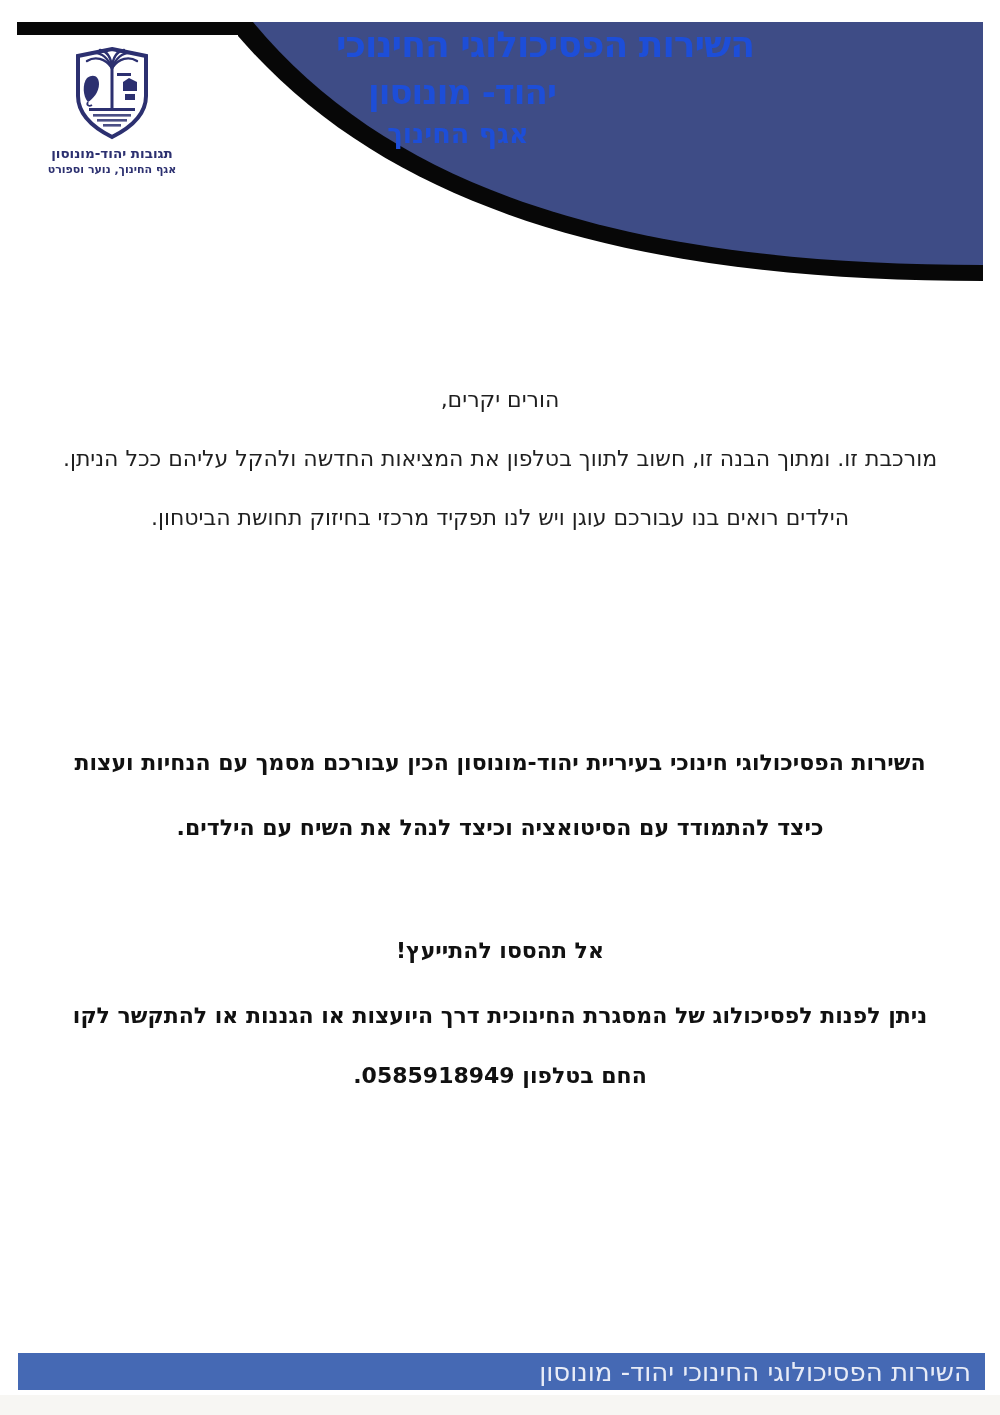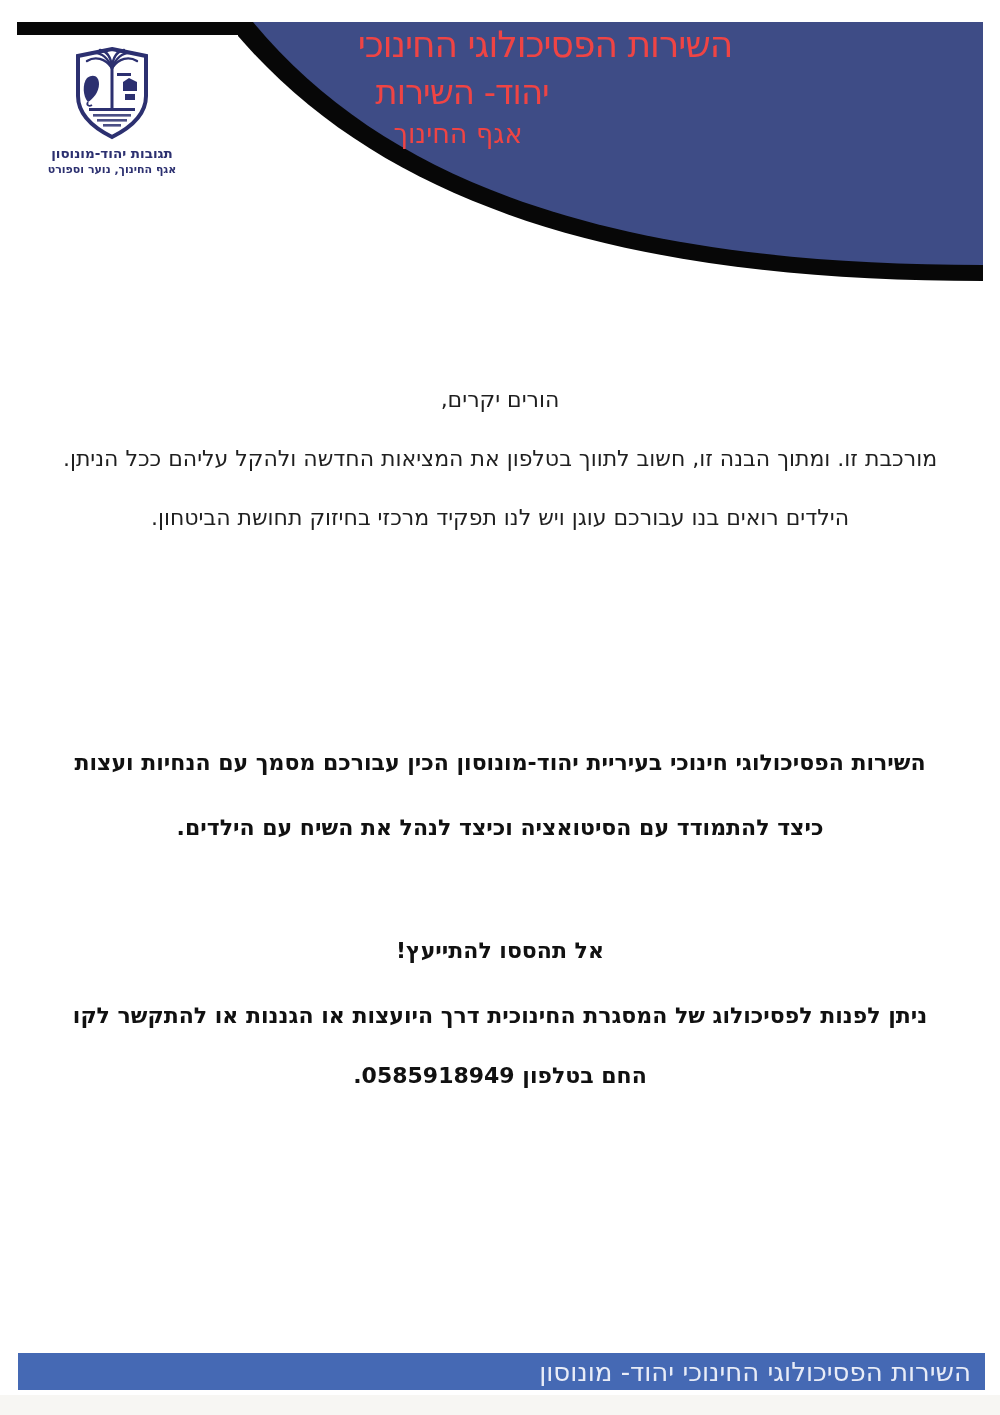--- a/index.html
+++ b/index.html
@@ -14,21 +14,21 @@
     position:relative;
     width:1000px;height:1415px;
     margin:0 auto;
     background:#ffffff;
     overflow:hidden;
     font-family:"DejaVu Sans","Liberation Sans",sans-serif;
     direction:rtl;
   }
   
   .header-svg{position:absolute;top:0;left:0;}
-  .title{position:absolute;left:50%;color:#ef4444;font-weight:normal;white-space:nowrap;}
+  .title{position:absolute;left:50%;color:#1d4ed8;font-weight:bold;white-space:nowrap;}
   .title-l1{top:24px;font-size:36px;letter-spacing:-1px;transform:translateX(calc(-50% + 45px));}
   .title-l2{top:72px;font-size:34px;letter-spacing:-1px;transform:translateX(calc(-50% - 38px));}
   .title-l3{top:118px;font-size:27px;transform:translateX(calc(-50% - 42px));}
   
   .logo{position:absolute;top:46px;left:42px;width:140px;text-align:center;direction:rtl;}
   .logo .emblem{display:block;margin:0 auto;}
   .logo .org-name{margin-top:5px;font-size:13.5px;font-weight:bold;color:var(--emblem-navy);white-space:nowrap;}
   .logo .org-dept{margin-top:2px;font-size:11px;font-weight:bold;color:var(--emblem-navy);white-space:nowrap;}
   
   .textblock{position:absolute;left:0;width:1000px;color:var(--body-text);}
@@ -60,21 +60,21 @@
 
   <svg class="header-svg" width="1000" height="300" viewBox="0 0 1000 300" aria-hidden="true">
 
     <rect x="17" y="22" width="240" height="13" fill="#070707"></rect>
     <path d="M238 22 L983 22 L983 281 C645 281 392 215 238 36 Z" fill="#070707"></path>
 
     <path d="M253 22 L983 22 L983 265 C650 265 400 200 253 22 Z" fill="#3e4c86"></path>
   </svg>
 
   <div class="title title-l1">השירות הפסיכולוגי החינוכי</div>
-  <div class="title title-l2">יהוד- השירות</div>
+  <div class="title title-l2">יהוד- מונוסון</div>
   <div class="title title-l3">אגף החינוך</div>
 
   <div class="logo">
     <svg class="emblem" width="78" height="94" viewBox="0 0 78 94" aria-hidden="true">
 
       <path d="M39 3 L73 10 L73 50 Q73 74 39 91 Q5 74 5 50 L5 10 Z" fill="#ffffff" stroke="#2c3070" stroke-width="4"></path>
 
       <rect x="37.5" y="22" width="3" height="40" fill="#2c3070"></rect>
 
       <g stroke="#2c3070" stroke-width="2.4" fill="none" stroke-linecap="round">

